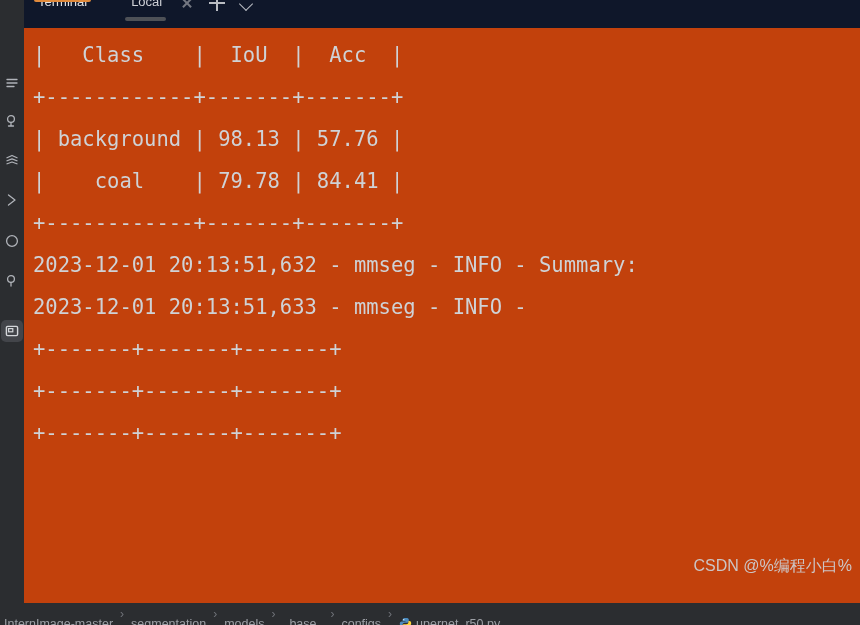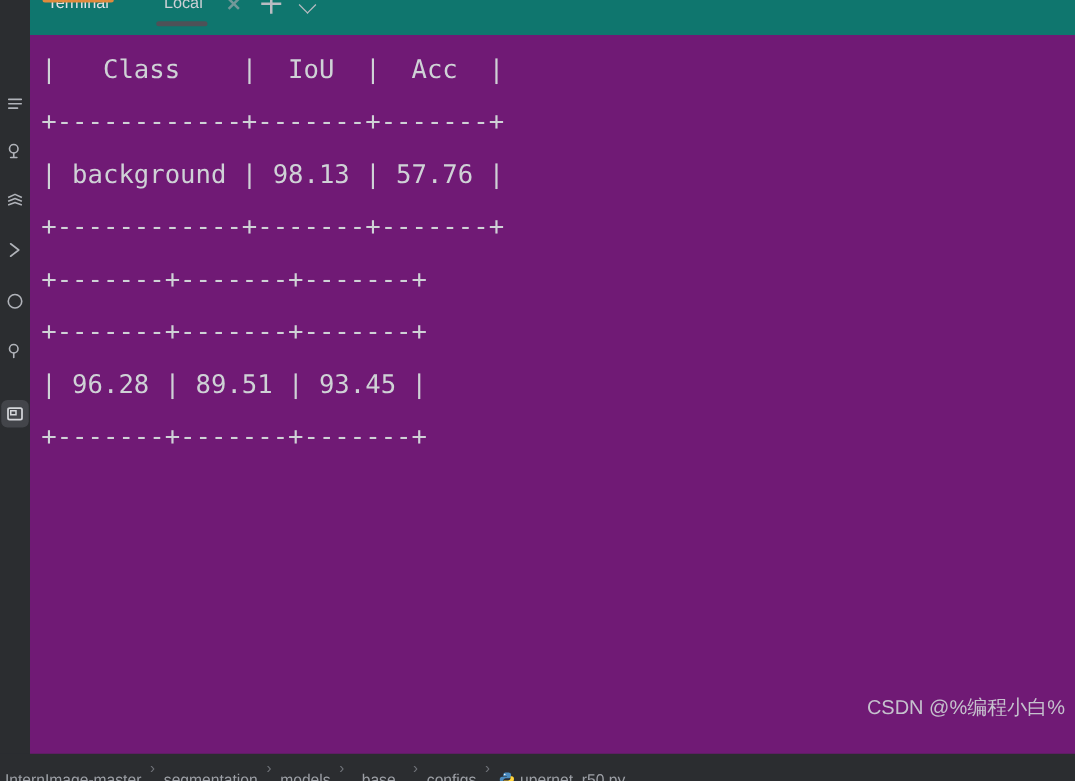--- a/index.html
+++ b/index.html
@@ -30,21 +30,21 @@
     width: 24px; height: 28px;
     flex: 0 0 24px;
     background: #2b2d30;
   }
   .tabs-area {
     position: relative;
     flex: 1;
     height: 28px;
     display: flex;
     align-items: flex-start;
-    background: #0f766e;
+    background: #0f172a;
   }
   .toolwindow-tab {
     position: relative;
     height: 28px;
     padding: 0 14px;
     display: flex;
     align-items: flex-start;
     justify-content: center;
   }
   .toolwindow-tab .tw-label {
@@ -152,21 +152,21 @@
     justify-content: center;
   }
   .side-icon svg { display: block; }
   .side-icon.active {
     background: #43454a;
     border-radius: 5px;
   }
 
   .terminal {
     flex: 1;
-    background: #701a75;
+    background: #c2410c;
     position: relative;
     overflow: hidden;
     padding: 6px 0 0 0;
   }
   .term-inner {
     padding-left: 9px;
   }
   .term-line {
     font-family: "DejaVu Sans Mono", "Liberation Mono", monospace;
     font-size: 20.5px;
@@ -303,24 +303,26 @@
           <rect x="4.6" y="5.6" width="4.2" height="3.2" fill="none" stroke="#d4d6da" stroke-width="1.2"></rect>
         </svg>
       </div>
     </div>
 
     <div class="terminal">
       <div class="term-inner">
         <div class="term-line">|   Class    |  IoU  |  Acc  |</div>
         <div class="term-line">+------------+-------+-------+</div>
         <div class="term-line">| background | 98.13 | 57.76 |</div>
+        <div class="term-line">|    coal    | 79.78 | 84.41 |</div>
         <div class="term-line">+------------+-------+-------+</div>
+        <div class="term-line">2023-12-01 20:13:51,632 - mmseg - INFO - Summary:</div>
+        <div class="term-line">2023-12-01 20:13:51,633 - mmseg - INFO -</div>
         <div class="term-line">+-------+-------+-------+</div>
         <div class="term-line">+-------+-------+-------+</div>
-        <div class="term-line">| 96.28 | 89.51 | 93.45 |</div>
         <div class="term-line">+-------+-------+-------+</div>
       </div>
 
       <div class="watermark">CSDN @%编程小白%</div>
     </div>
   </div>
 
   <div class="breadcrumb-bar">
     <span class="crumb">InternImage-master</span>
     <span class="crumb-sep">›</span>

